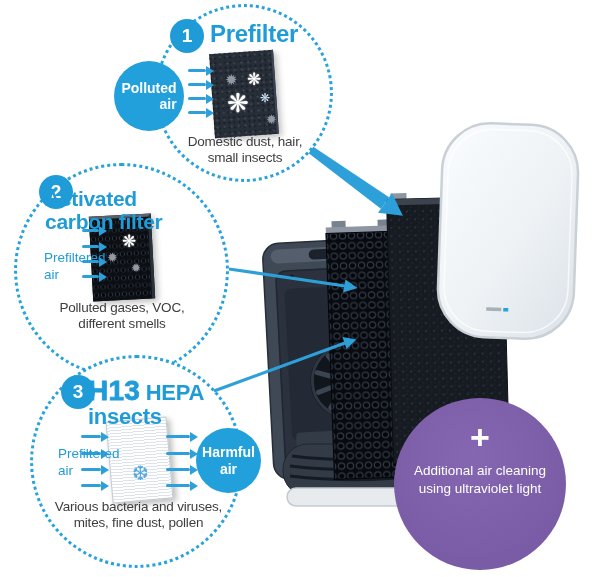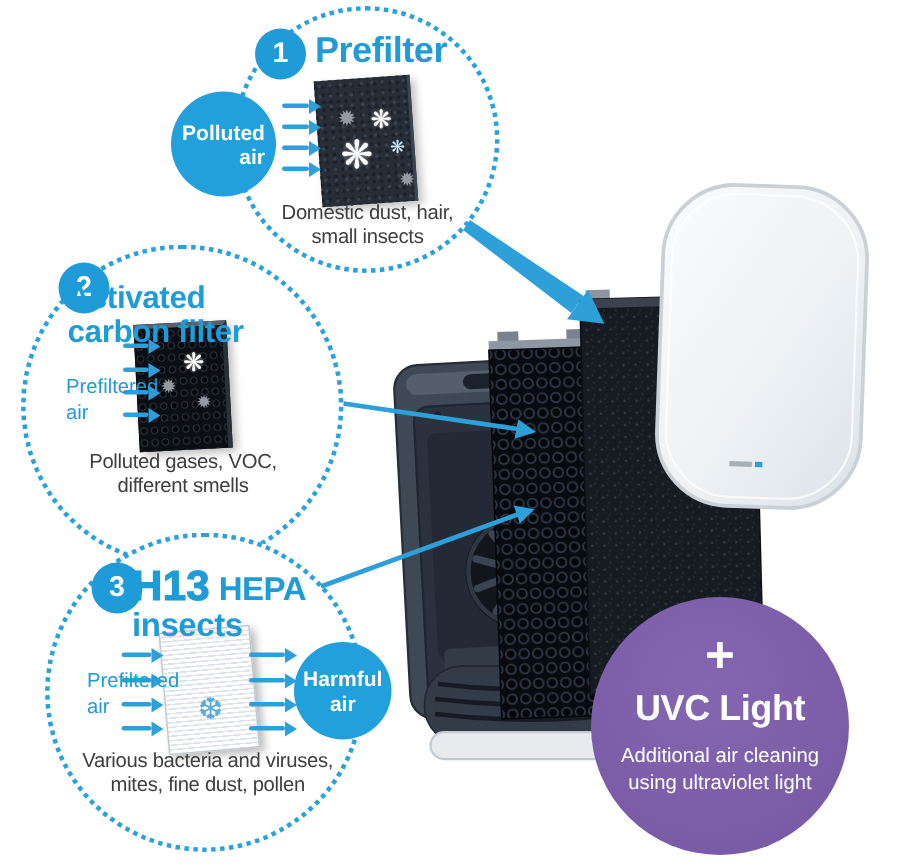--- a/index.html
+++ b/index.html
@@ -227,18 +227,17 @@
   <span class="pt pt-blue" style="left:132px;top:463px;font-size:20px;">❆</span>
   <div class="air-label pf3">Prefiltered
 air</div>
   <div class="air-circle filtered">Harmful
 air</div>
   <div class="caption cap3">Various bacteria and viruses,
 mites, fine dust, pollen</div>
 
   <div class="uvc">
     <div class="uvc-plus">+</div>
-    <div class="uvc-title">UVC Light</div>
     <div class="uvc-caption">Additional air cleaning
 using ultraviolet light</div>
   </div>
 
 </div>
 
 </body></html>

